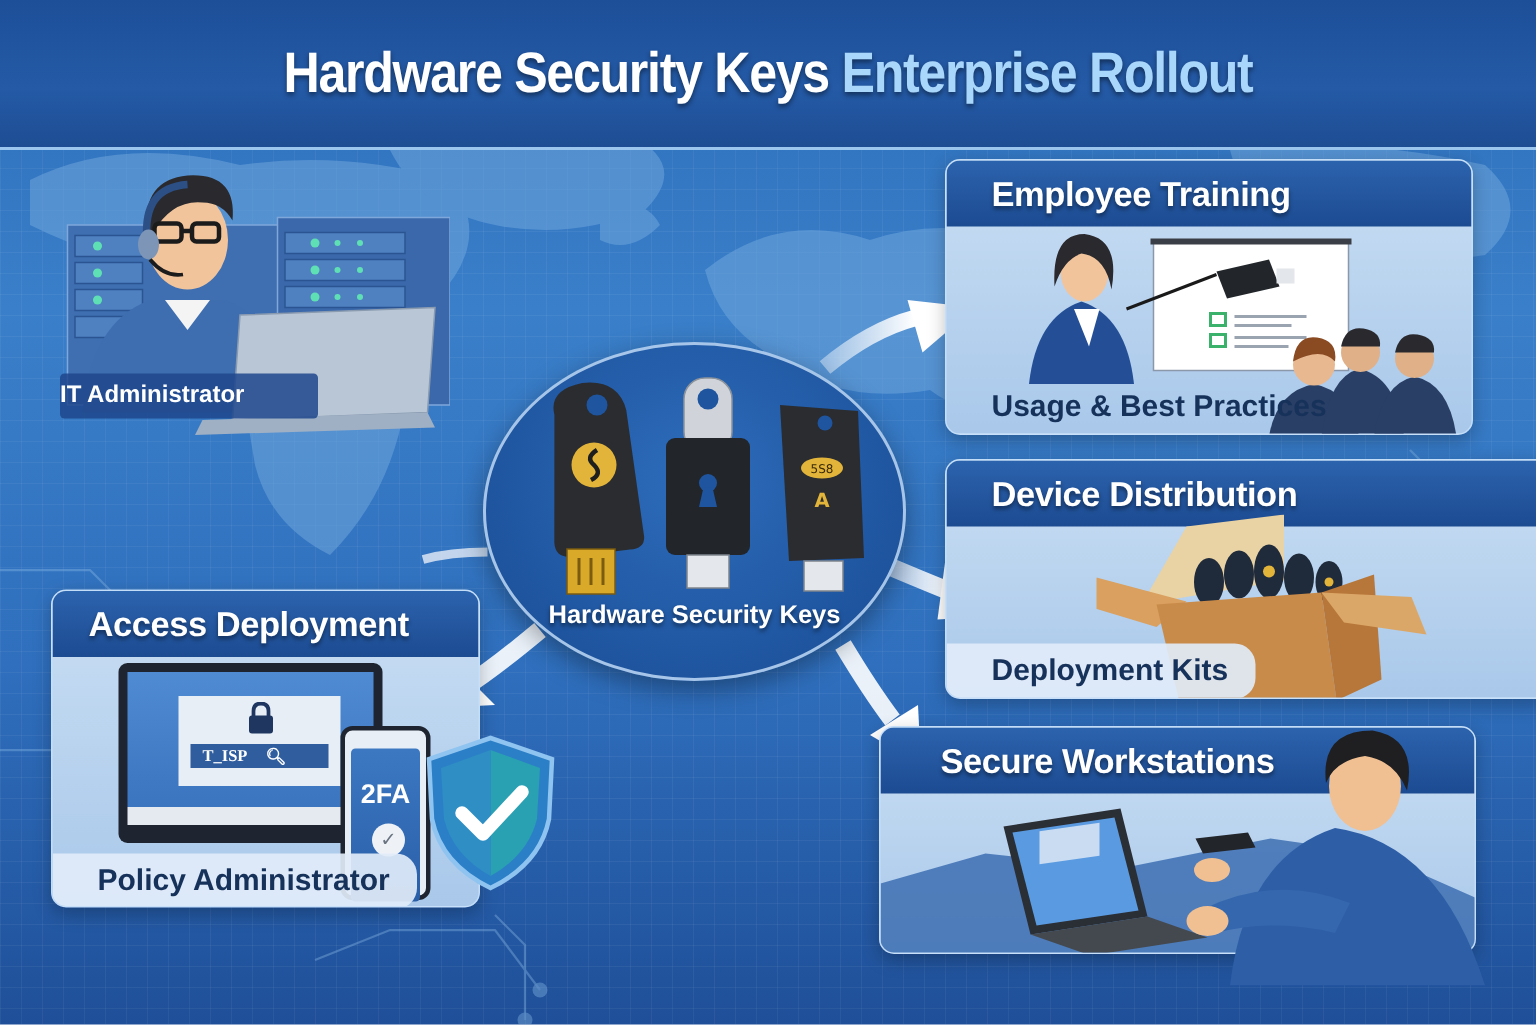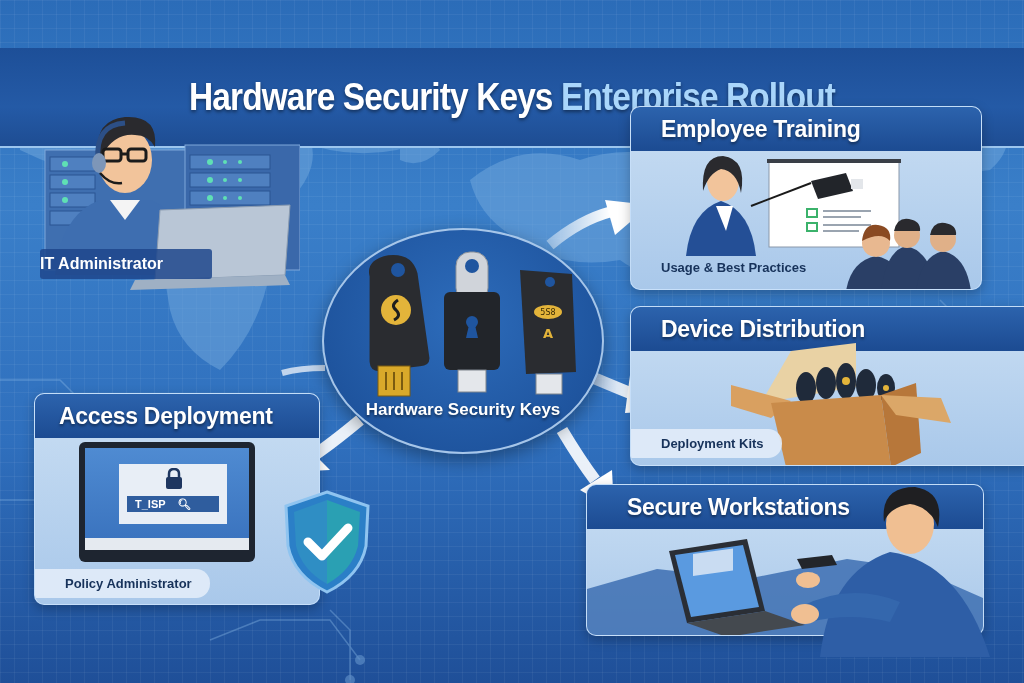--- a/index.html
+++ b/index.html
@@ -14,21 +14,21 @@
     background-image:
       linear-gradient(rgba(255,255,255,0.05) 1px, transparent 1px),
       linear-gradient(90deg, rgba(255,255,255,0.05) 1px, transparent 1px);
     background-size: 14px 14px;
   }
   .map-bg { position: absolute; inset: 80px 0 0 0; opacity: 0.55; }
   .header {
     position: absolute; left: 0; top: 0; width: 1024px; height: 100px;
     background: linear-gradient(180deg, #1d4f98 0%, #245aa6 60%, #1e4d93 100%);
     border-bottom: 2px solid #9cc6ee;
-    display: flex; align-items: center; justify-content: center; margin-top: 48px;
+    display: flex; align-items: center; justify-content: center;
   }
   .title {
     font-family: "Liberation Sans", sans-serif;
     font-size: 38px; font-weight: bold; letter-spacing: -1px;
     text-shadow: 0 2px 4px rgba(0,0,0,0.45);
     transform: scaleX(0.88);
     white-space: nowrap;
   }
   .title .t1 { color: #ffffff; }
   .title .t2 { color: #a9d6fb; }
@@ -45,21 +45,21 @@
     height: 44px;
     background: linear-gradient(180deg, #2c63ad 0%, #1c4b92 100%);
     color: #fff; font-weight: bold; font-size: 23px;
     display: flex; align-items: center; padding-left: 30px;
     text-shadow: 0 2px 3px rgba(0,0,0,0.45);
     letter-spacing: -0.3px;
   }
   .panel-sub {
     position: absolute;
     background: rgba(225,236,248,0.92);
-    color: #17325a; font-size: 13px; font-weight: bold;
+    color: #17325a; font-size: 20px; font-weight: bold;
     border-radius: 0 14px 14px 0;
     padding: 7px 18px 7px 30px;
     white-space: nowrap;
   }
 
   .role-label {
     position: absolute; left: 40px; top: 249px; width: 172px; height: 30px;
     background: rgba(30,70,140,0.85);
     color: #fff; font-weight: bold; font-size: 16px;
     display: flex; align-items: center; 
@@ -323,34 +323,40 @@
   <ellipse cx="28" cy="98" rx="12" ry="8" fill="#f0bf92"></ellipse>
   <ellipse cx="130" cy="42" rx="24" ry="30" fill="#f0bf92"></ellipse>
   <path d="M104 40 Q100 5 135 5 Q165 10 158 45 Q150 25 130 22 Q110 25 104 40 Z" fill="#1f1f22"></path>
 </svg>
 
 <div class="panel" style="left:34px;top:393px;width:286px;height:212px;">
   <div class="panel-head" style="padding-left:24px;">Access Deployment</div>
 
   <div class="abs" style="left:44px;top:48px;width:176px;height:120px;background:#1e2530;border-radius:6px;padding:6px;">
     <div style="width:100%;height:90px;background:linear-gradient(180deg,#4f8bd2,#3b74bf);position:relative;">
-      <div style="position:absolute;left:34px;top:16px;width:108px;height:60px;background:#e8eef6;">
+      <div style="position:absolute;left:34px;top:16px;width:108px;height:60px;background:#e8eef6;font-family:Liberation Serif, serif;">
         <svg class="abs" style="left:46px;top:4px;" width="18" height="22" viewBox="0 0 18 22">
           <path d="M4 10 V6 Q4 1 9 1 Q14 1 14 6 V10" stroke="#1e3660" stroke-width="2.5" fill="none"></path>
           <rect x="1" y="9" width="16" height="12" rx="2" fill="#1e3660"></rect>
         </svg>
         <div style="position:absolute;left:8px;top:32px;width:92px;height:16px;background:#2f5d9e;color:#fff;font-size:11px;font-weight:bold;display:flex;align-items:center;padding-left:8px;gap:12px;">
           <span>T_ISP</span>
           <span>🔍︎</span>
         </div>
       </div>
     </div>
     <div style="width:100%;height:12px;background:#e5eaf0;"></div>
   </div>
 
+  <div class="abs" style="left:192px;top:90px;width:60px;height:116px;background:#e8eef6;border:3px solid #1e2530;border-radius:8px;padding:4px;">
+    <div style="height:100%;background:linear-gradient(180deg,#3c78c2,#2a5fa8);border-radius:3px;position:relative;margin-top:8px;">
+      <div style="position:absolute;left:0;right:0;top:20px;text-align:center;color:#fff;font-weight:bold;font-size:18px;">2FA</div>
+      <div style="position:absolute;left:14px;top:50px;width:22px;height:22px;border-radius:50%;background:#eef2f7;color:#6a7480;font-size:13px;display:flex;align-items:center;justify-content:center;">✓</div>
+    </div>
+  </div>
   <div class="panel-sub" style="left:0;top:175px;">Policy Administrator</div>
 </div>
 
 <svg class="abs" style="left:282px;top:490px;" width="90" height="104" viewBox="0 0 90 104">
   <path d="M45 2 L86 16 L84 56 Q78 86 45 102 Q12 86 6 56 L4 16 Z" fill="#2b7fc7" stroke="#8fc4f0" stroke-width="3"></path>
   <path d="M45 10 L78 22 L76 56 Q70 80 45 94 Z" fill="#2aa0b3"></path>
   <path d="M45 10 L12 22 L14 56 Q20 80 45 94 Z" fill="#2f8ec4"></path>
   <path d="M26 52 L40 66 L66 38" stroke="#ffffff" stroke-width="9" fill="none" stroke-linecap="round" stroke-linejoin="round"></path>
 </svg>
 

